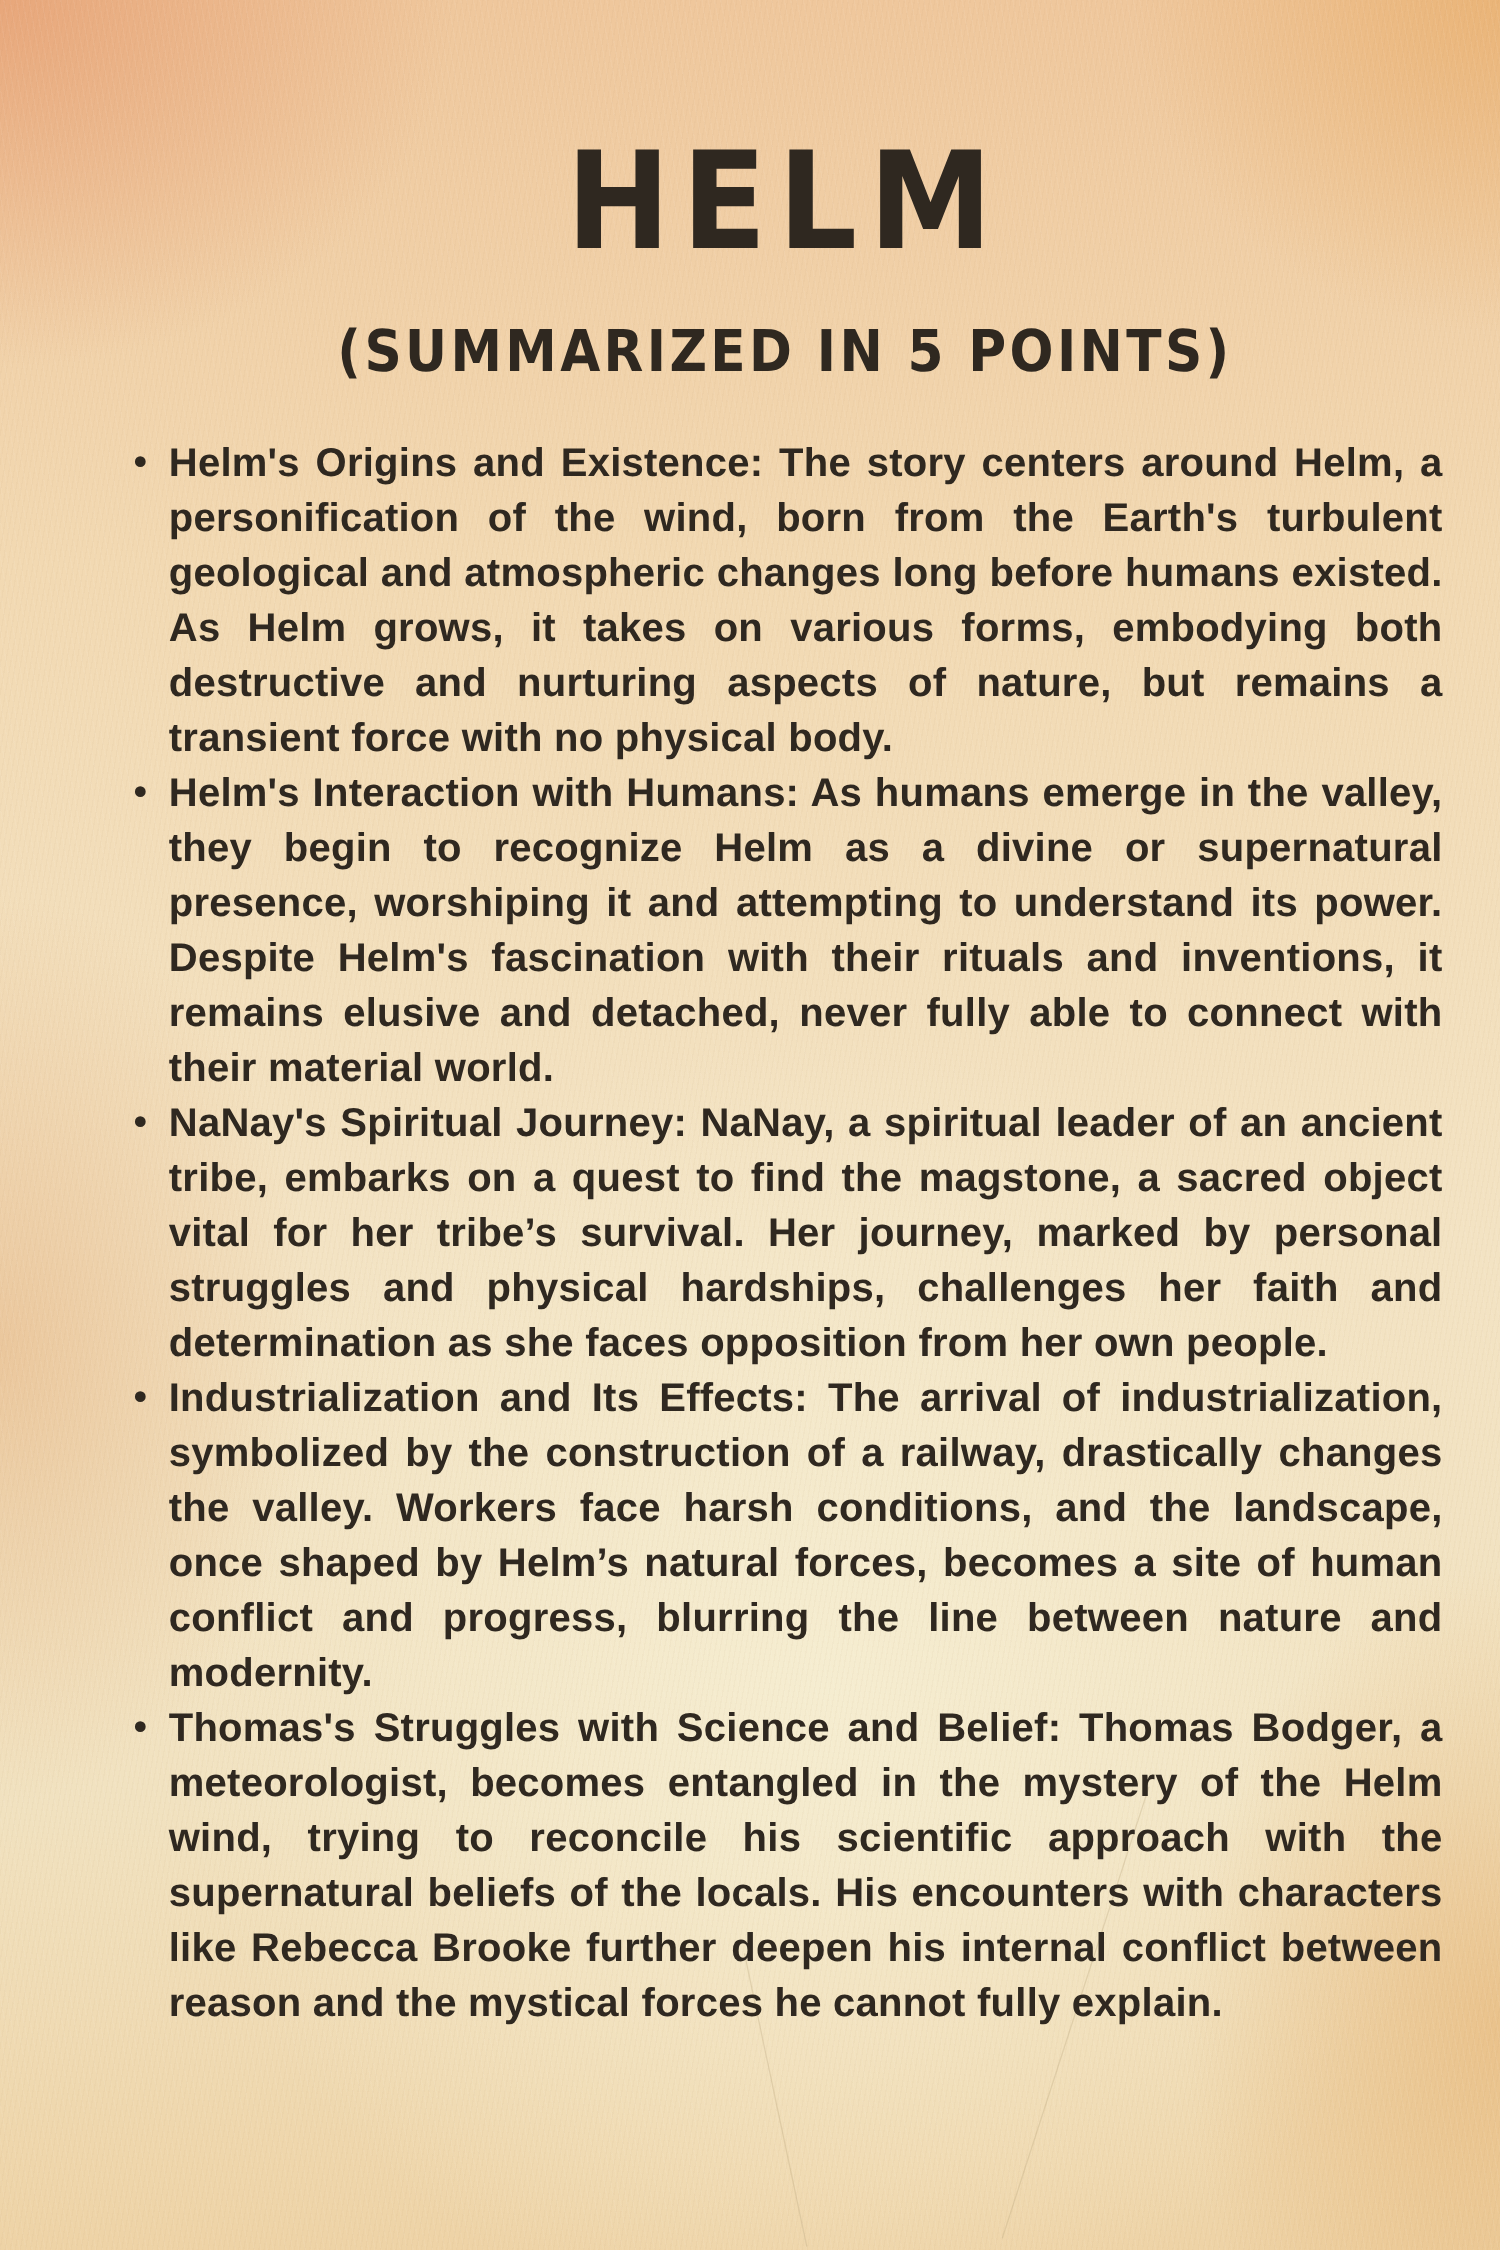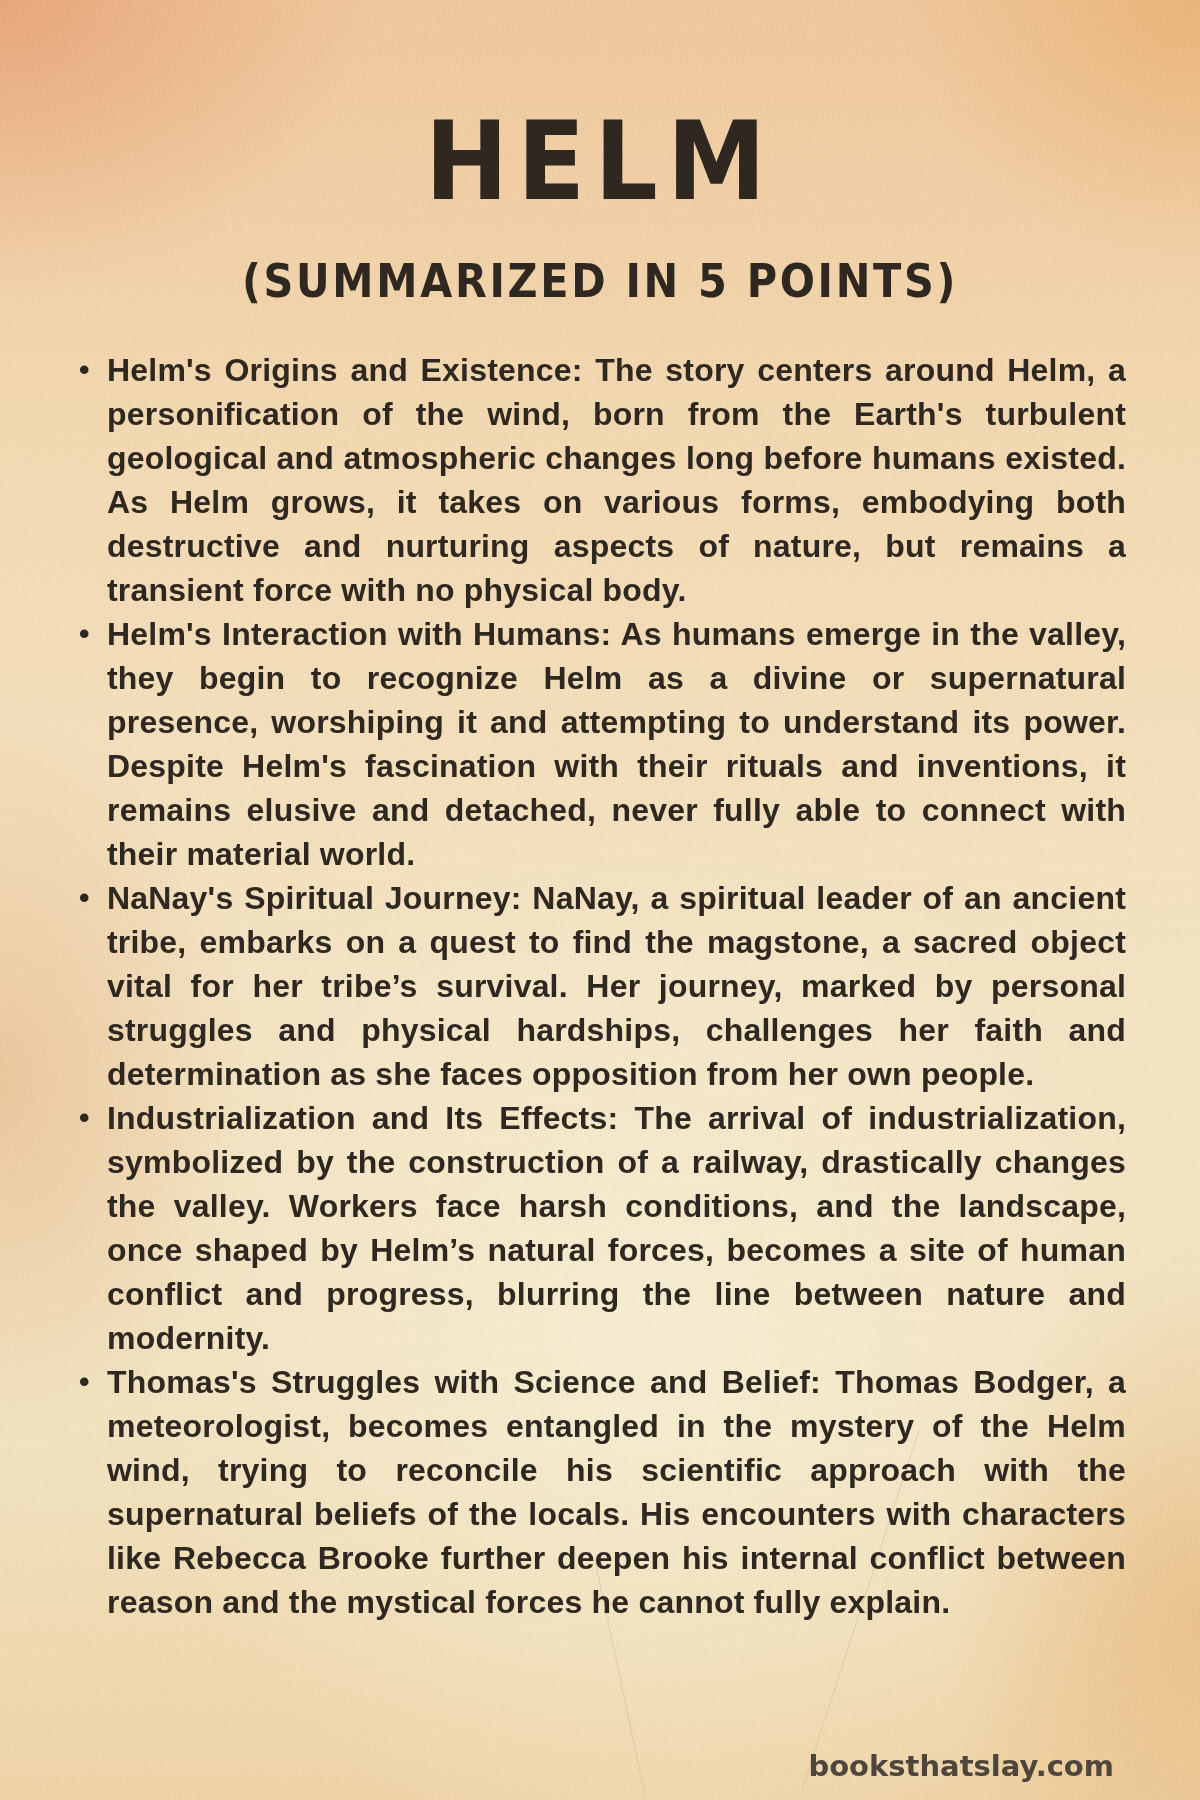--- a/index.html
+++ b/index.html
@@ -30,20 +30,21 @@
     }
     .crease {
       position: absolute;
       pointer-events: none;
       border-left: 1px solid rgba(190,170,130,0.35);
     }
     .page {
       position: absolute;
       inset: 0;
       color: #2f2820;
+      margin-left: 28px;
     }
     .title {
       position: absolute;
       top: 108px;
       left: 0;
       width: 1200px;
       text-align: center;
       font-family: "DejaVu Sans", sans-serif;
       font-weight: bold;
       font-size: 108px;
@@ -132,14 +133,13 @@
     <li class="point">
       <span class="bullet">•</span>
       <span>Industrialization and Its Effects: The arrival of industrialization, symbolized by the construction of a railway, drastically changes the valley. Workers face harsh conditions, and the landscape, once shaped by Helm’s natural forces, becomes a site of human conflict and progress, blurring the line between nature and modernity.</span>
     </li>
     <li class="point">
       <span class="bullet">•</span>
       <span>Thomas's Struggles with Science and Belief: Thomas Bodger, a meteorologist, becomes entangled in the mystery of the Helm wind, trying to reconcile his scientific approach with the supernatural beliefs of the locals. His encounters with characters like Rebecca Brooke further deepen his internal conflict between reason and the mystical forces he cannot fully explain.</span>
     </li>
   </ul>
 
-  <div class="footer">booksthatslay.com</div>
 </div>
 
 </body></html>

